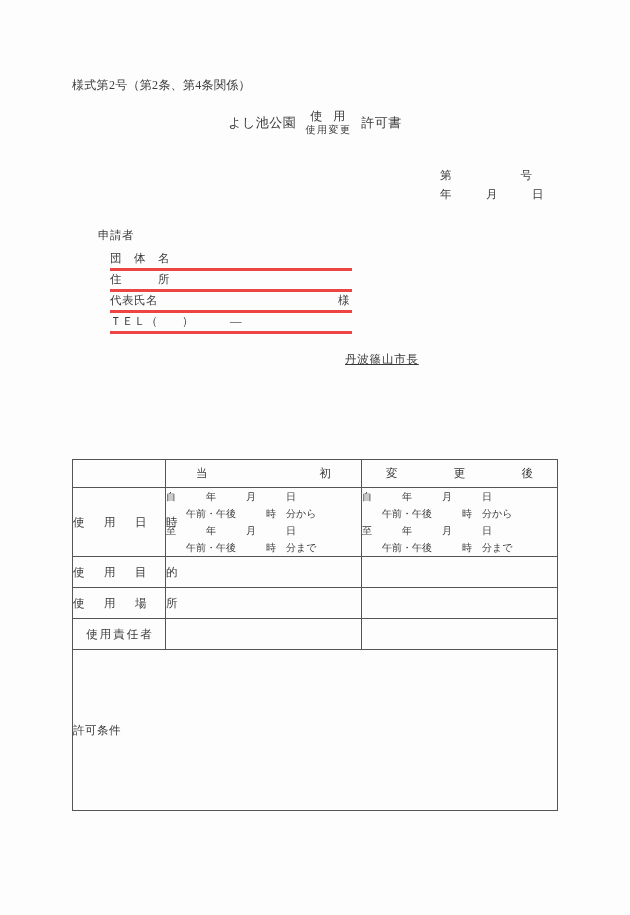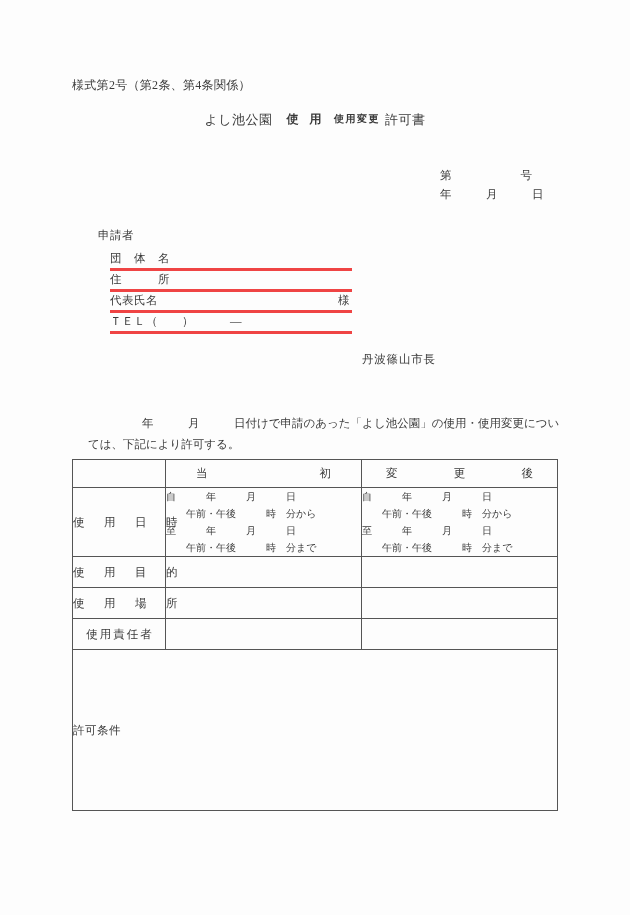--- a/index.html
+++ b/index.html
@@ -45,24 +45,24 @@
   .title-row {
     display: inline-flex;
     align-items: center;
     justify-content: center;
     font-size: 13px;
     white-space: nowrap;
   }
   .title-park { letter-spacing: 0.5px; }
   .title-stack {
     display: inline-flex;
+    flex-direction: column;
     justify-content: center;
     margin: 0 3px;
     line-height: 1.15;
-    font-weight: bold;
   }
   .title-stack .t-upper {
     font-size: 12px;
     letter-spacing: 11px;
     padding-left: 11px;
     text-align: center;
   }
   .title-stack .t-lower {
     font-size: 10px;
     letter-spacing: 1.5px;
@@ -113,25 +113,26 @@
   .field-suffix {
     position: absolute;
     right: 2px;
     bottom: 2px;
     letter-spacing: 0.5px;
   }
 
   
   .issuer {
     position: absolute;
-    left: 362px;
+    left: 345px;
     top: 352px;
     font-size: 11.5px;
     letter-spacing: 0.8px;
     white-space: nowrap;
+    text-decoration: underline;
   }
 
   
   .body-text {
     position: absolute;
     left: 88px;
     top: 413px;
     width: 472px;
     font-size: 11.5px;
     line-height: 21px;
@@ -235,23 +236,20 @@
     </div>
 
     <div class="field-row">
       <span class="field-label">ＴＥＬ（　　）　　　―</span>
       <span class="field-suffix"></span>
     </div>
   </div>
 
   <div class="issuer">丹波篠山市長</div>
 
-  <div class="body-text">
-    <span class="body-indent"></span><span>年　　　月　　　日付けで申請のあった「よし池公園」の使用・使用変更については、下記により許可する。</span>
-  </div>
 
   <table class="perm-table">
     <colgroup>
       <col class="col-label">
         <col class="col-data">
         <col class="col-data">
     </colgroup>
     <tbody>
       <tr class="row-head">
         <td></td>

